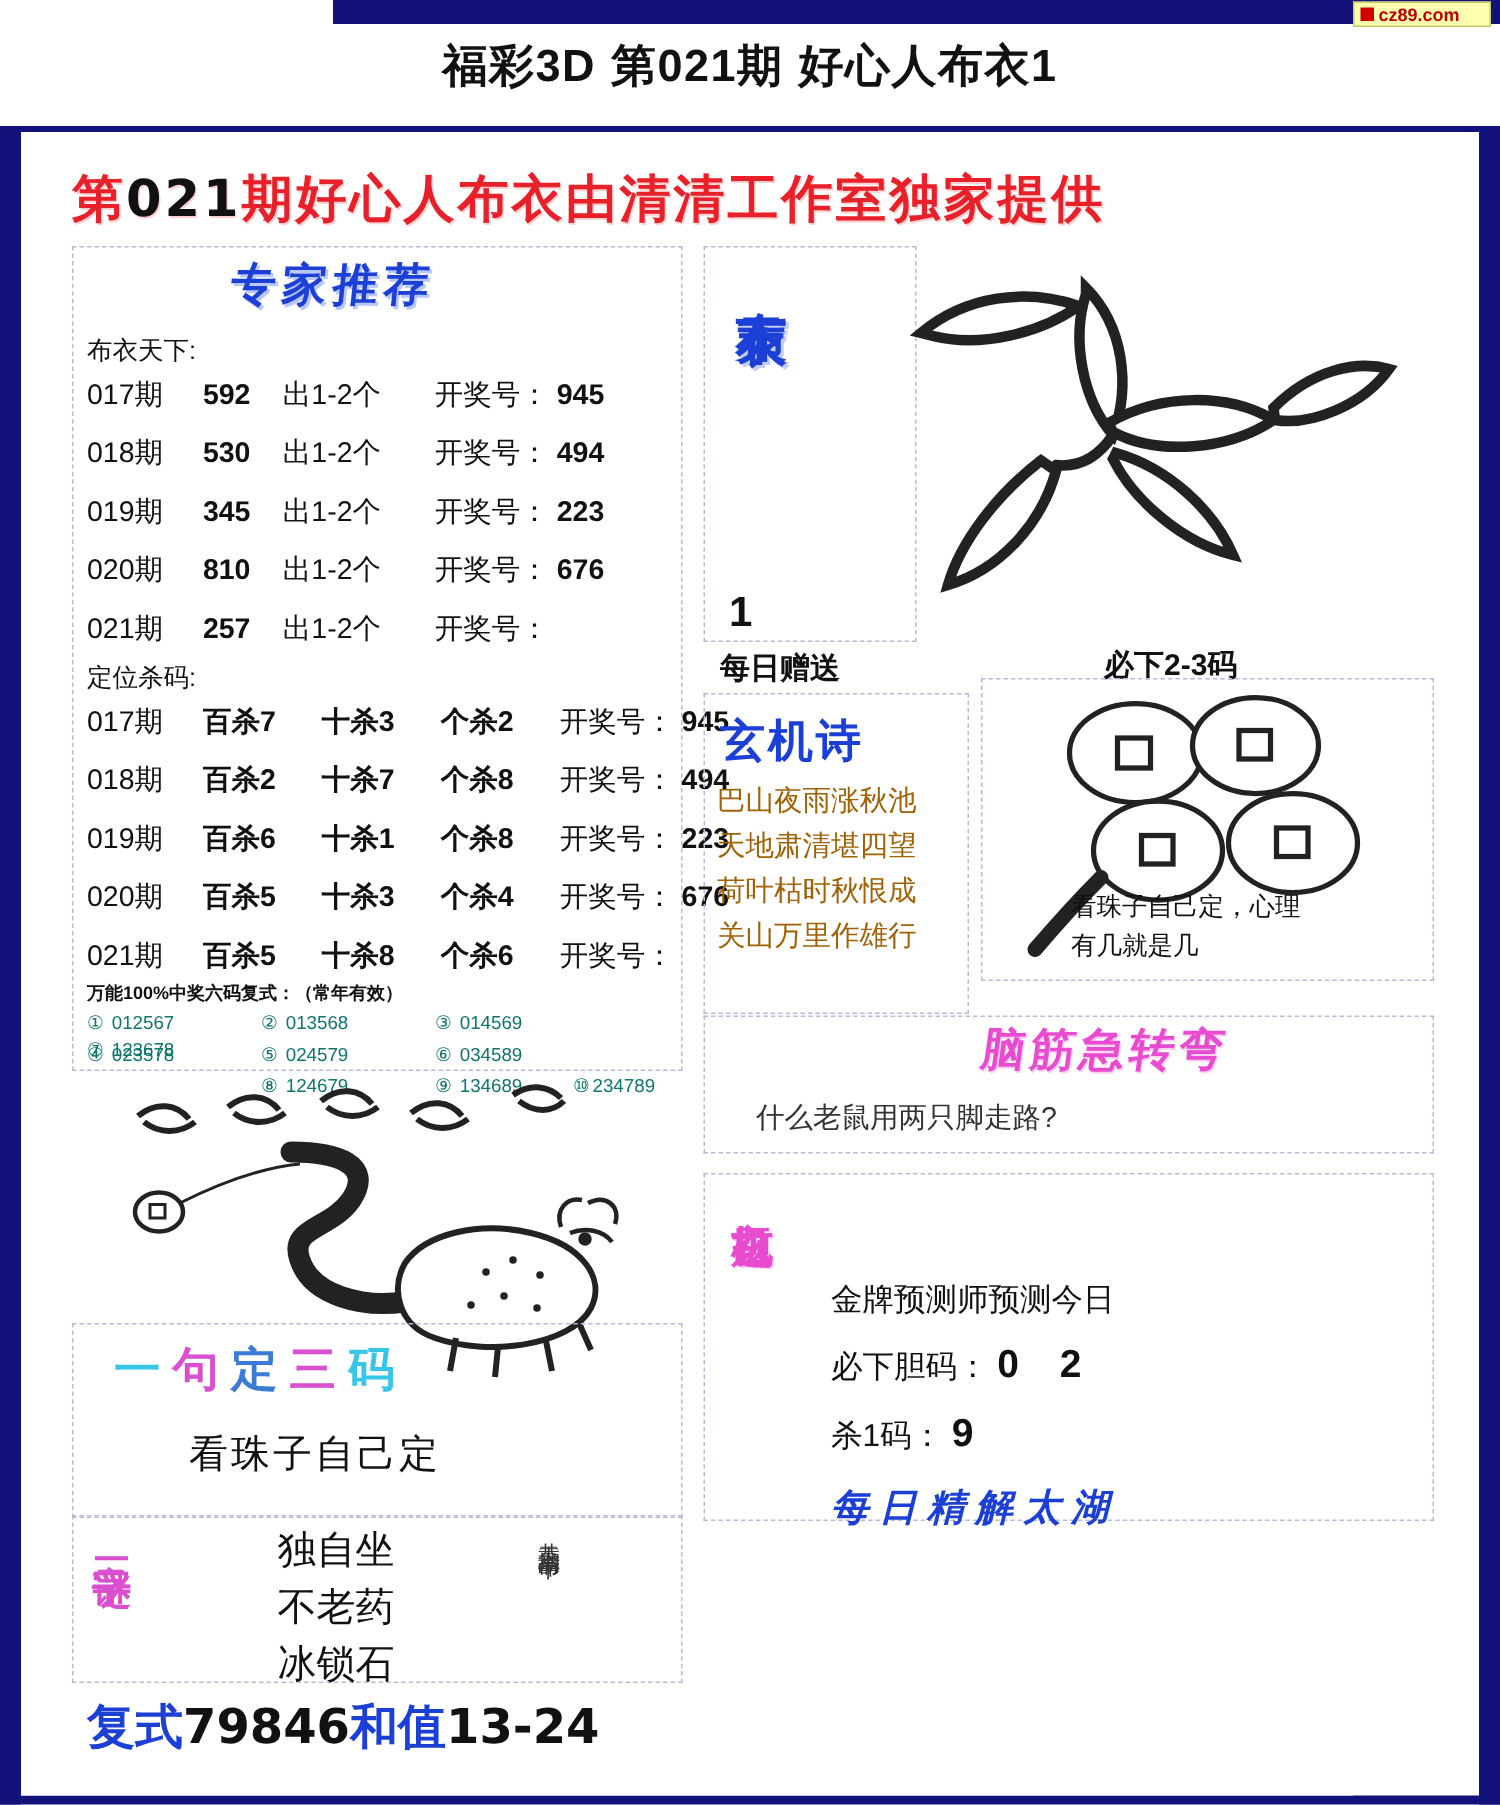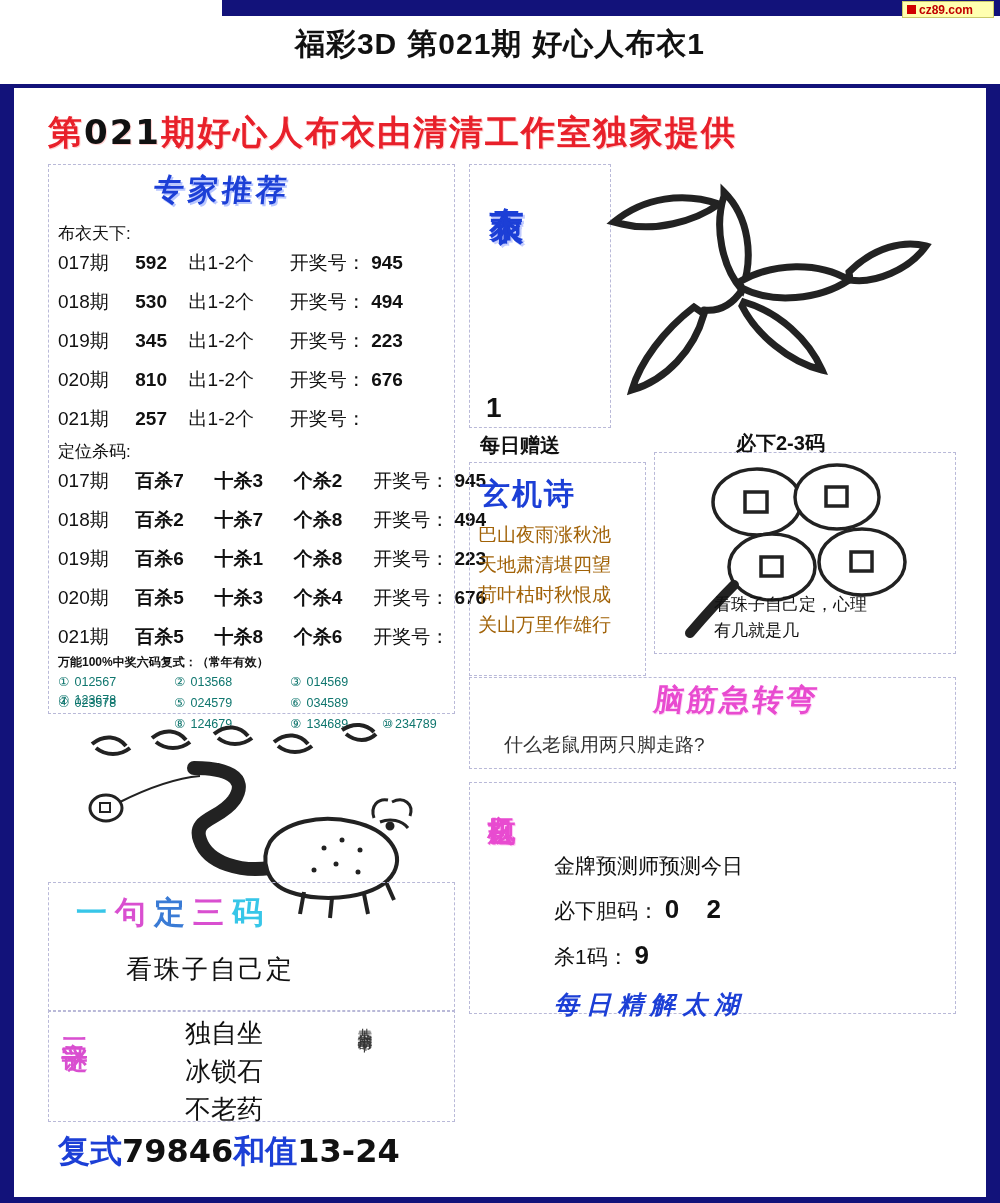--- a/index.html
+++ b/index.html
@@ -368,22 +368,22 @@
     <div class="dash" style="left:34px;top:790px;width:405px;height:128px;"></div>
     <div class="yiju" style="left:62px;top:800px;">
       <span class="c1">一</span><span class="c2">句</span><span class="c3">定</span><span class="c4">三</span><span class="c5">码</span>
     </div>
     <div class="zhangshang" style="left:112px;top:860px;">看珠子自己定</div>
 
     <div class="dash" style="left:34px;top:918px;width:405px;height:110px;"></div>
     <div class="vsanzi" style="left:44px;top:926px;height:96px;">三字谜</div>
     <div class="riddle3" style="left:130px;top:922px;width:160px;">
       <div>独自坐</div>
+      <div>不老药</div>
       <div>冰锁石</div>
-      <div>不老药</div>
     </div>
     <div class="gongxi" style="left:340px;top:924px;height:96px;">恭喜上期命中</div>
 
     <div class="fushi" style="left:44px;top:1038px;">
       <span class="lbl">复式</span><span class="val">79846</span><span class="lbl">和值</span><span class="val">13-24</span>
     </div>
 
   </div>
 </div>
 

